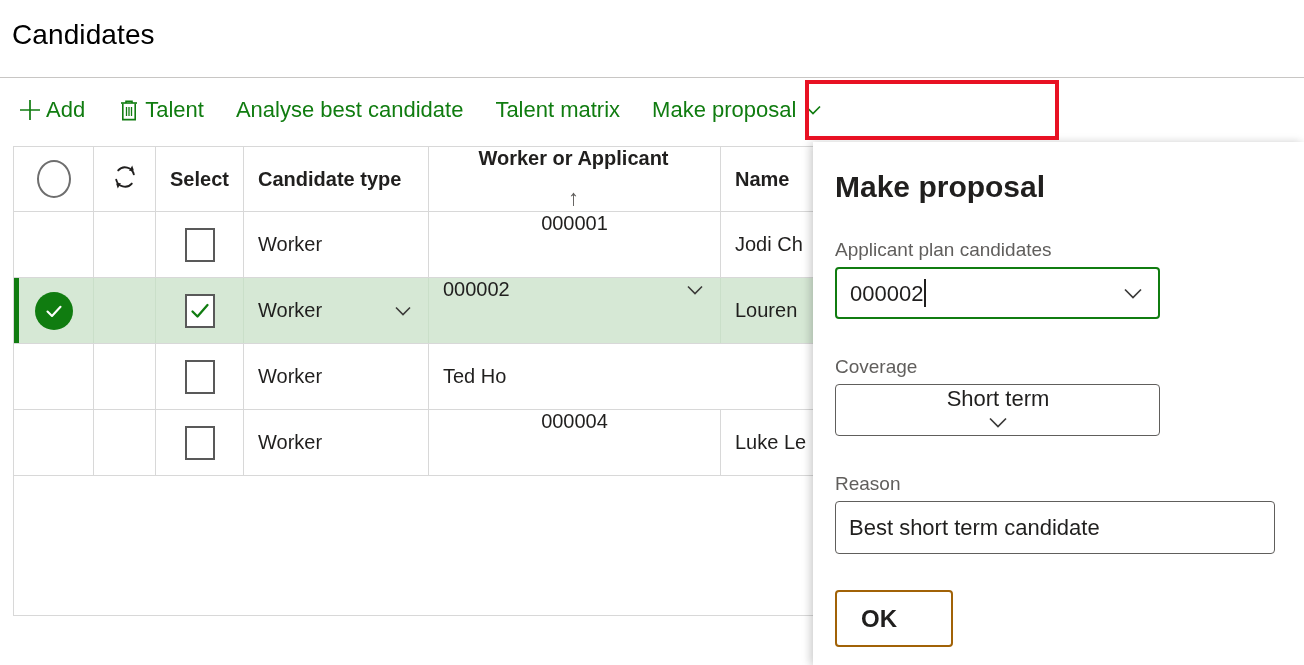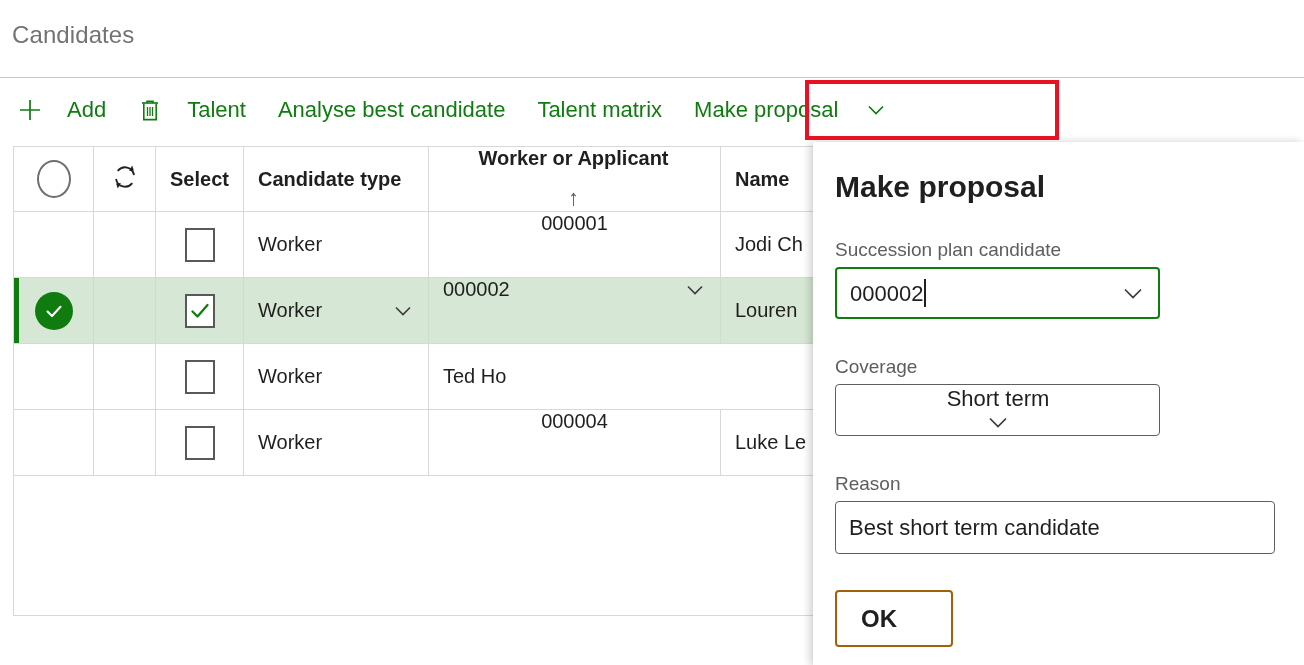--- a/index.html
+++ b/index.html
@@ -16,24 +16,24 @@
     font-family: "Liberation Sans", sans-serif;
     color: #1b1a19;
     -webkit-font-smoothing: antialiased;
   }
 
   
   .page-title {
     position: absolute;
     left: 12px;
     top: 16px;
-    font-size: 24px;
+    font-size: 28px;
     font-weight: 400;
     letter-spacing: 0.1px;
-    color: #737373;
+    color: #000000;
     line-height: 38px;
   }
 
   
   .toolbar-divider {
     position: absolute;
     left: 0;
     top: 77px;
     width: 1304px;
     height: 1px;
@@ -45,21 +45,21 @@
     top: 78px;
     width: 1304px;
     height: 64px;
     display: flex;
     align-items: center;
     background: #ffffff;
   }
   .tb-btn {
     display: flex;
     align-items: center;
-    gap: 25px;
+    gap: 4px;
     height: 48px;
     padding: 0 16px;
     color: #107c10;
     font-size: 22px;
     font-weight: 400;
     white-space: nowrap;
     cursor: pointer;
     user-select: none;
   }
   .tb-btn.first { padding-left: 18px; }
@@ -467,21 +467,21 @@
 
   <div class="grid-filler"></div>
 
 </div>
 
 <div class="panel">
 
   <div class="panel-title">Make proposal</div>
 
   <div class="field" id="fld-succession">
-    <span class="field-label">Succession plan candidate</span>
+    <span class="field-label">Applicant plan candidates</span>
     <div class="field-control ctl-focus">
       <span class="val"><span>000002</span><span class="text-caret"></span></span>
       <span class="caret-dn">
         <svg width="26" height="26" viewBox="0 0 26 26">
           <path d="M5 9.5 L13 17.5 L21 9.5" stroke="#3b3a39" stroke-width="1.7" fill="none"></path>
         </svg>
       </span>
     </div>
   </div>
 

